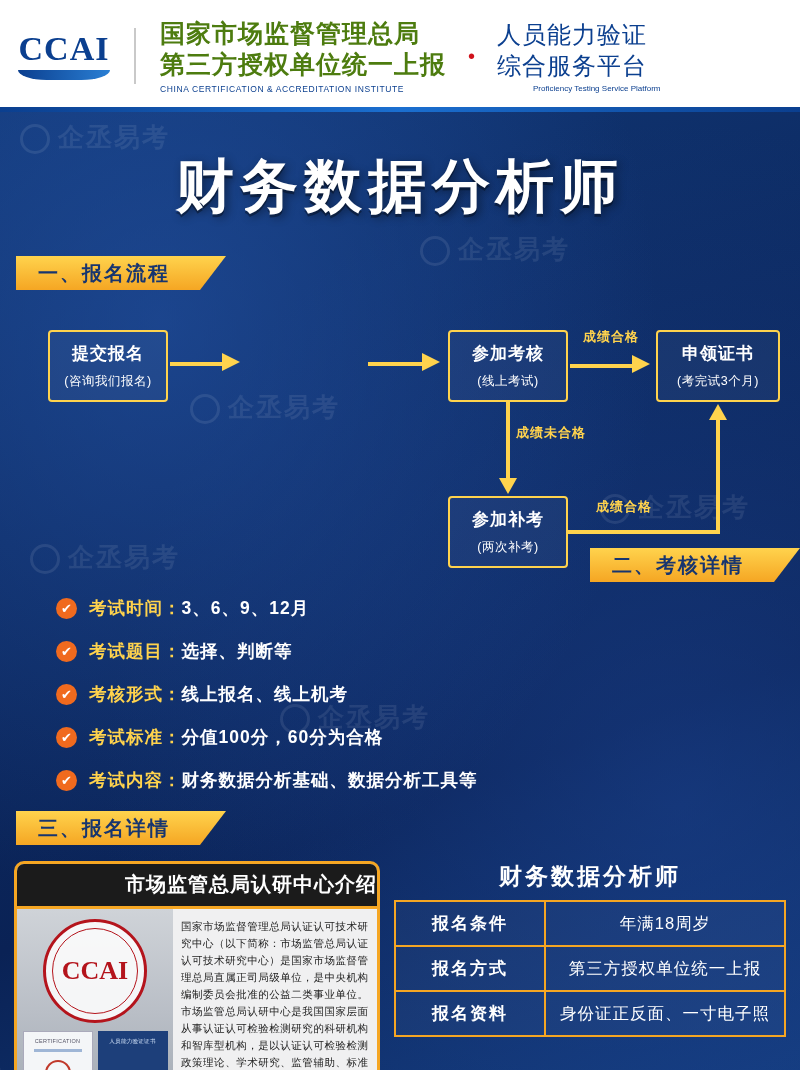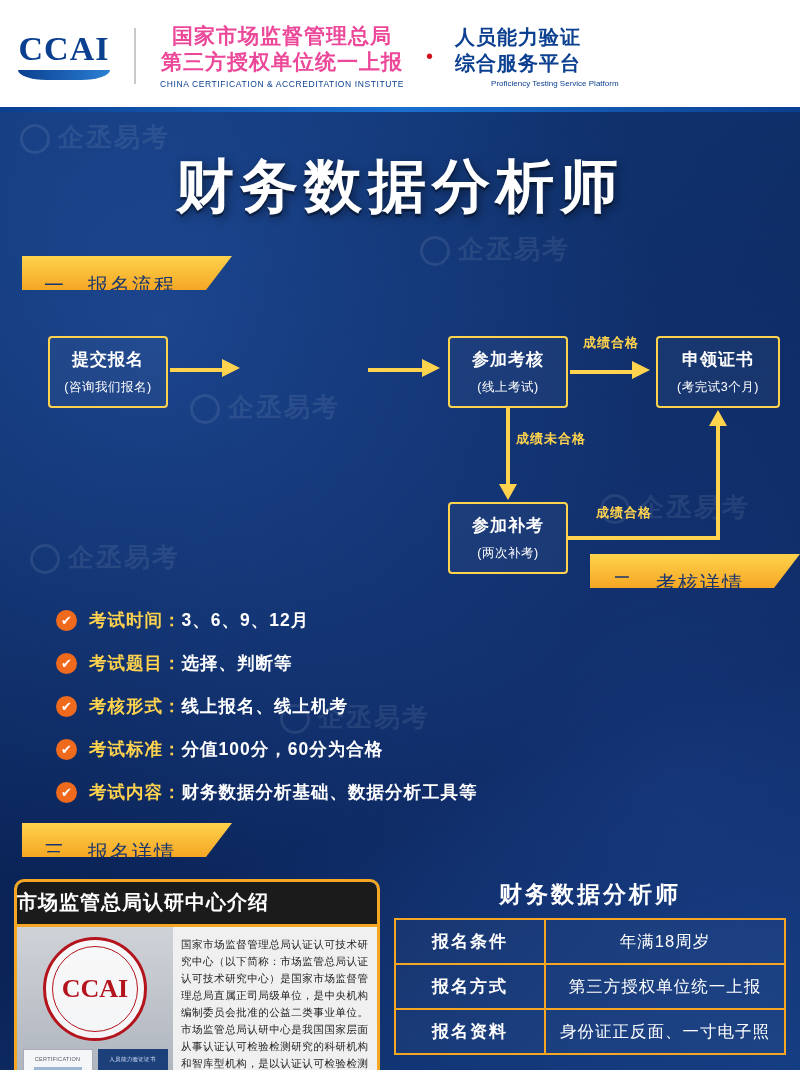--- a/index.html
+++ b/index.html
@@ -46,29 +46,28 @@
     font-weight: bold; font-size: 34px; color: #0b3f8f;
     letter-spacing: 1px; line-height: 1;
   }
   .ccai-swoosh {
     width: 92px; height: 10px; margin-top: 4px;
     background: linear-gradient(90deg,#0b3f8f 0%, #2a7fd4 100%);
     border-radius: 0 0 40px 40px/0 0 14px 14px;
   }
   .divider-v { width:2px; height:56px; background:#c9c9c9; margin:0 14px; }
   .org-cn {
-    color:#ec4899; font-weight:bold; font-size:21px; line-height:1.25;
+    color:#4d7c0f; font-weight:bold; font-size:25px; line-height:1.25;
     letter-spacing:1px;
-    text-align:center;
   }
   .org-en {
     color:#0b3f8f; font-size:8.5px; letter-spacing:0.6px; margin-top:4px;
   }
   .dot-sep { color:#d0111b; font-size:20px; margin:0 12px; }
-  .plat-cn { color:#0b3f8f; font-weight:bold; font-size:20px; line-height:1.3; letter-spacing:1px; }
+  .plat-cn { color:#0b3f8f; font-weight:normal; font-size:24px; line-height:1.3; letter-spacing:1px; }
   .plat-en { color:#0b3f8f; font-size:8px; margin-top:3px;margin-left:36px; }
   .header-rule {
     position:absolute; left:0; right:0; bottom:0; height:5px;
     background: linear-gradient(90deg,#0b3f8f 0%, #1b6fd0 50%, #0b3f8f 100%);
   }
 
   
   .main-title {
     text-align:center;
     margin-top: 36px;
@@ -79,25 +78,25 @@
     letter-spacing: 6px;
     text-shadow: 0 3px 0 rgba(0,0,0,0.35), 3px 3px 10px rgba(0,0,0,0.45);
     position: relative; z-index: 3;
   }
 
   
   .banner {
     position: relative;
     display: inline-block;
     height: 34px;
-    margin-left: 22px;
-    padding: 12px 56px 0 22px;
+    margin-left: 16px;
+    padding: 0 56px 0 22px;
     line-height: 34px;
     color: #17356f;
-    font-weight: normal;
+    font-weight: bold;
     font-size: 20px;
     letter-spacing: 2px;
     background: linear-gradient(180deg,#ffd34d 0%, #f5a623 100%);
     clip-path: polygon(0 0, 100% 0, calc(100% - 26px) 100%, 0 100%);
     z-index: 3;
   }
   .banner-wrap { position:relative; z-index:3; }
 
   
   .flow { position:relative; height: 270px; margin-top: 16px; z-index:3; }
@@ -151,21 +150,21 @@
 
   
   .bottom { display:flex; margin-top: 16px; padding: 0 14px; gap: 14px; position:relative; z-index:3; }
   .card-left {
     width: 366px; height: 280px;
     border: 3px solid #f5a623; border-radius: 10px;
     background:#e9e9ea; position:relative; overflow:hidden;
   }
   .card-left-title {
     background:#1b1b1b; color:#fff; font-weight:bold; font-size: 20px;
-    letter-spacing:1px; text-align:left; padding: 7px 0 8px;
+    letter-spacing:1px; text-align:right; padding: 7px 0 8px;
     border-bottom: 3px solid #f5a623;
   }
   .card-left-body { display:flex; height: 232px; }
   .cert-photo {
     width: 156px; position:relative;
     background: linear-gradient(180deg,#cfd3d8 0%, #b9bec6 45%, #9aa3ad 100%);
     display:flex; flex-direction:column; align-items:center; padding-top: 10px;
   }
   .seal {
     width: 104px; height: 104px; border-radius:50%;

